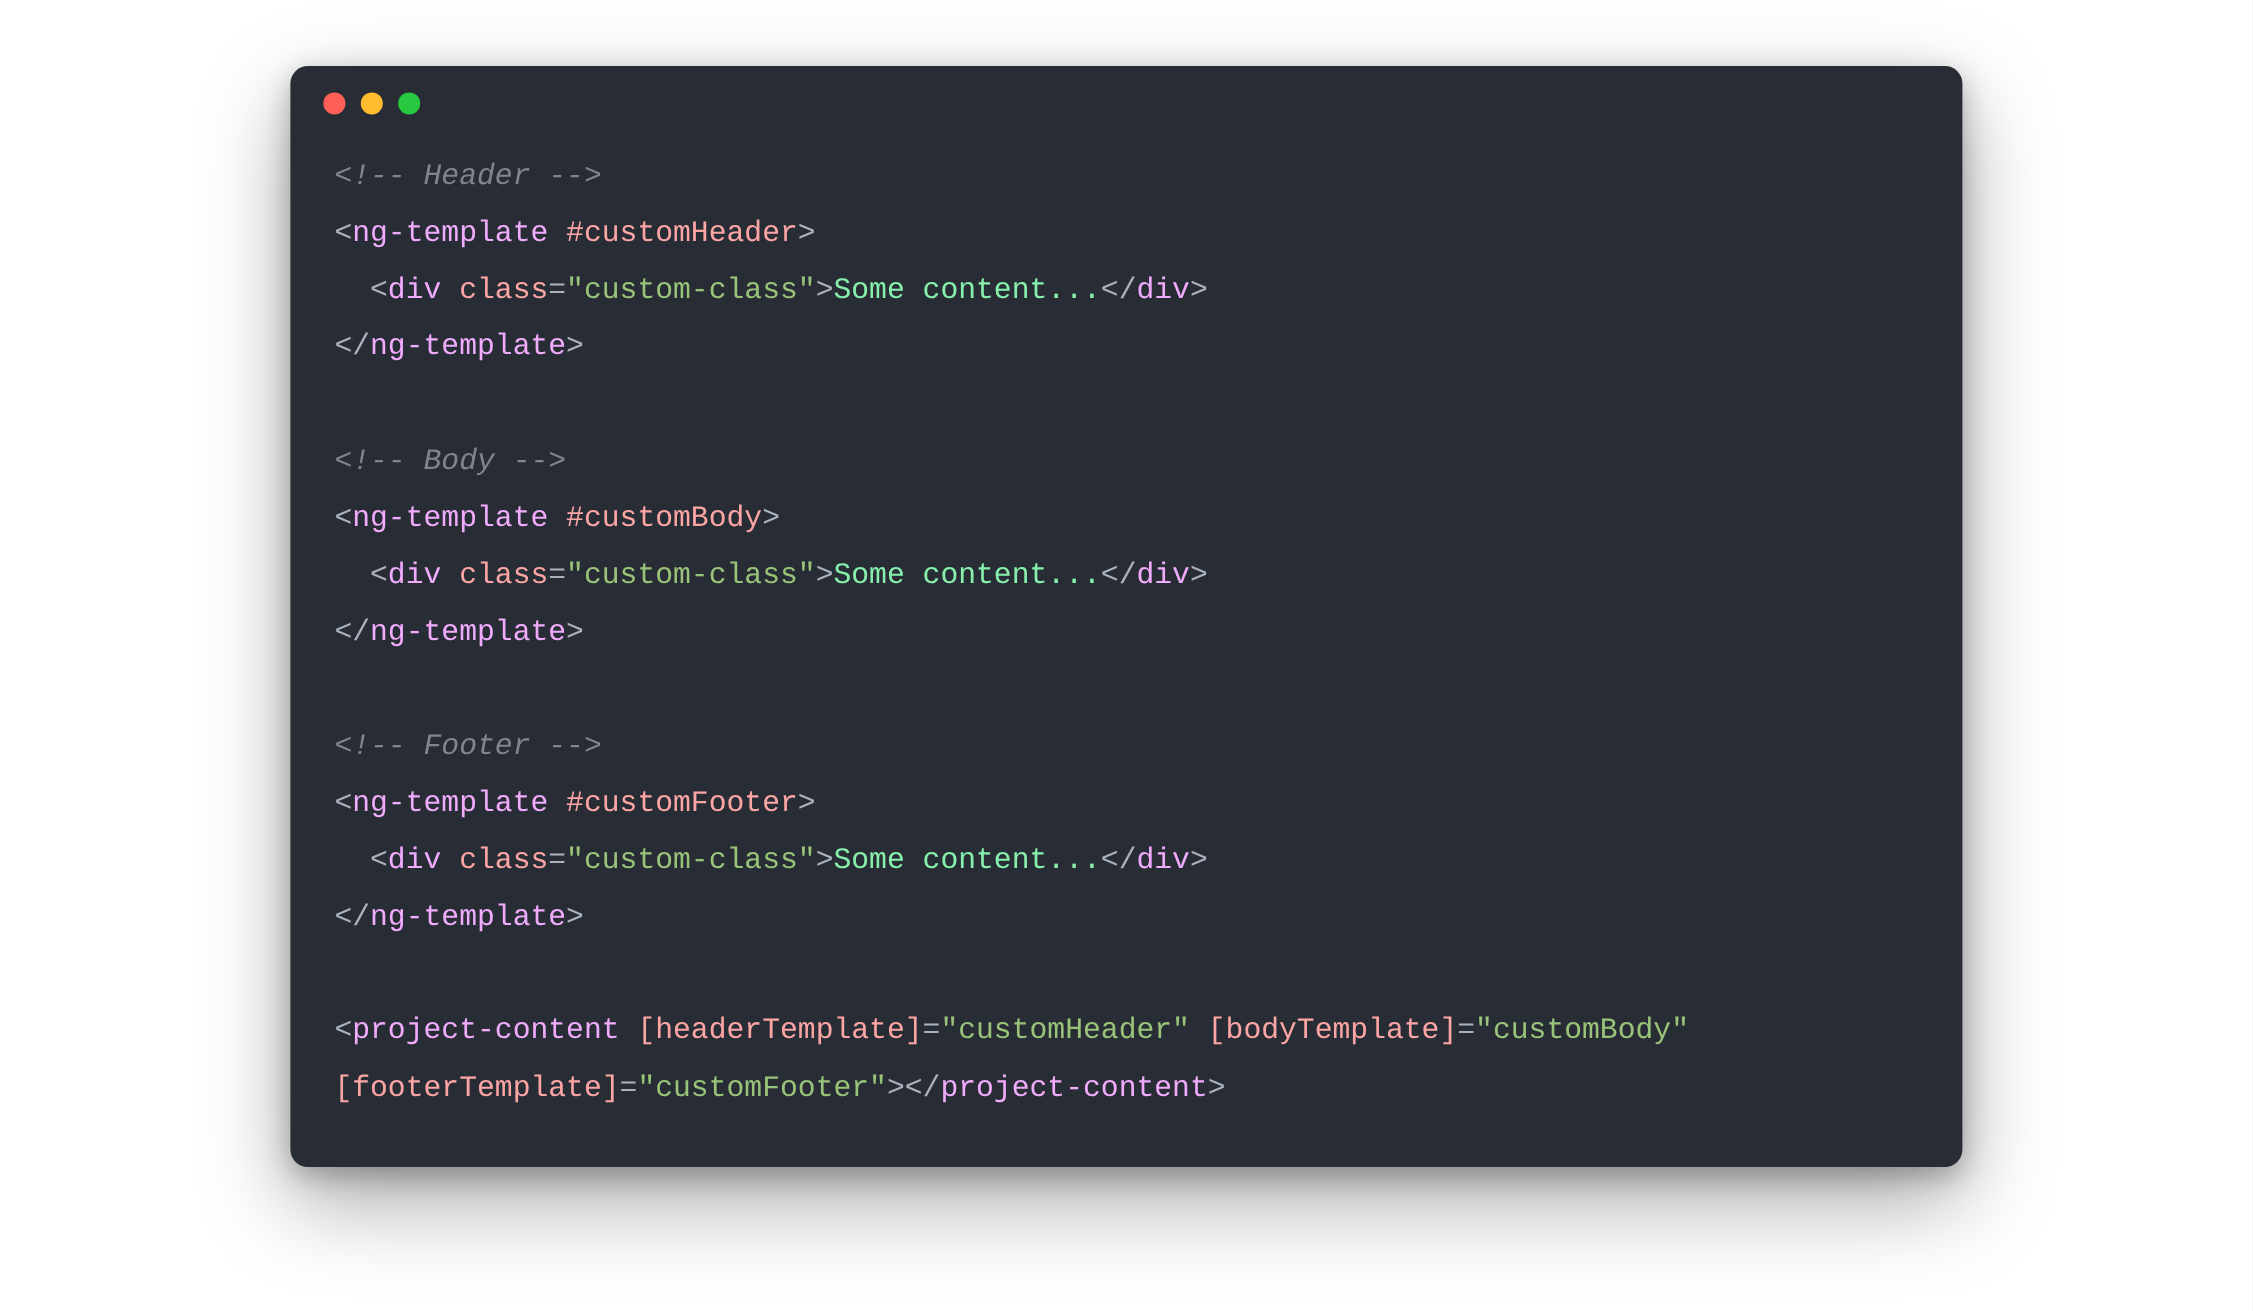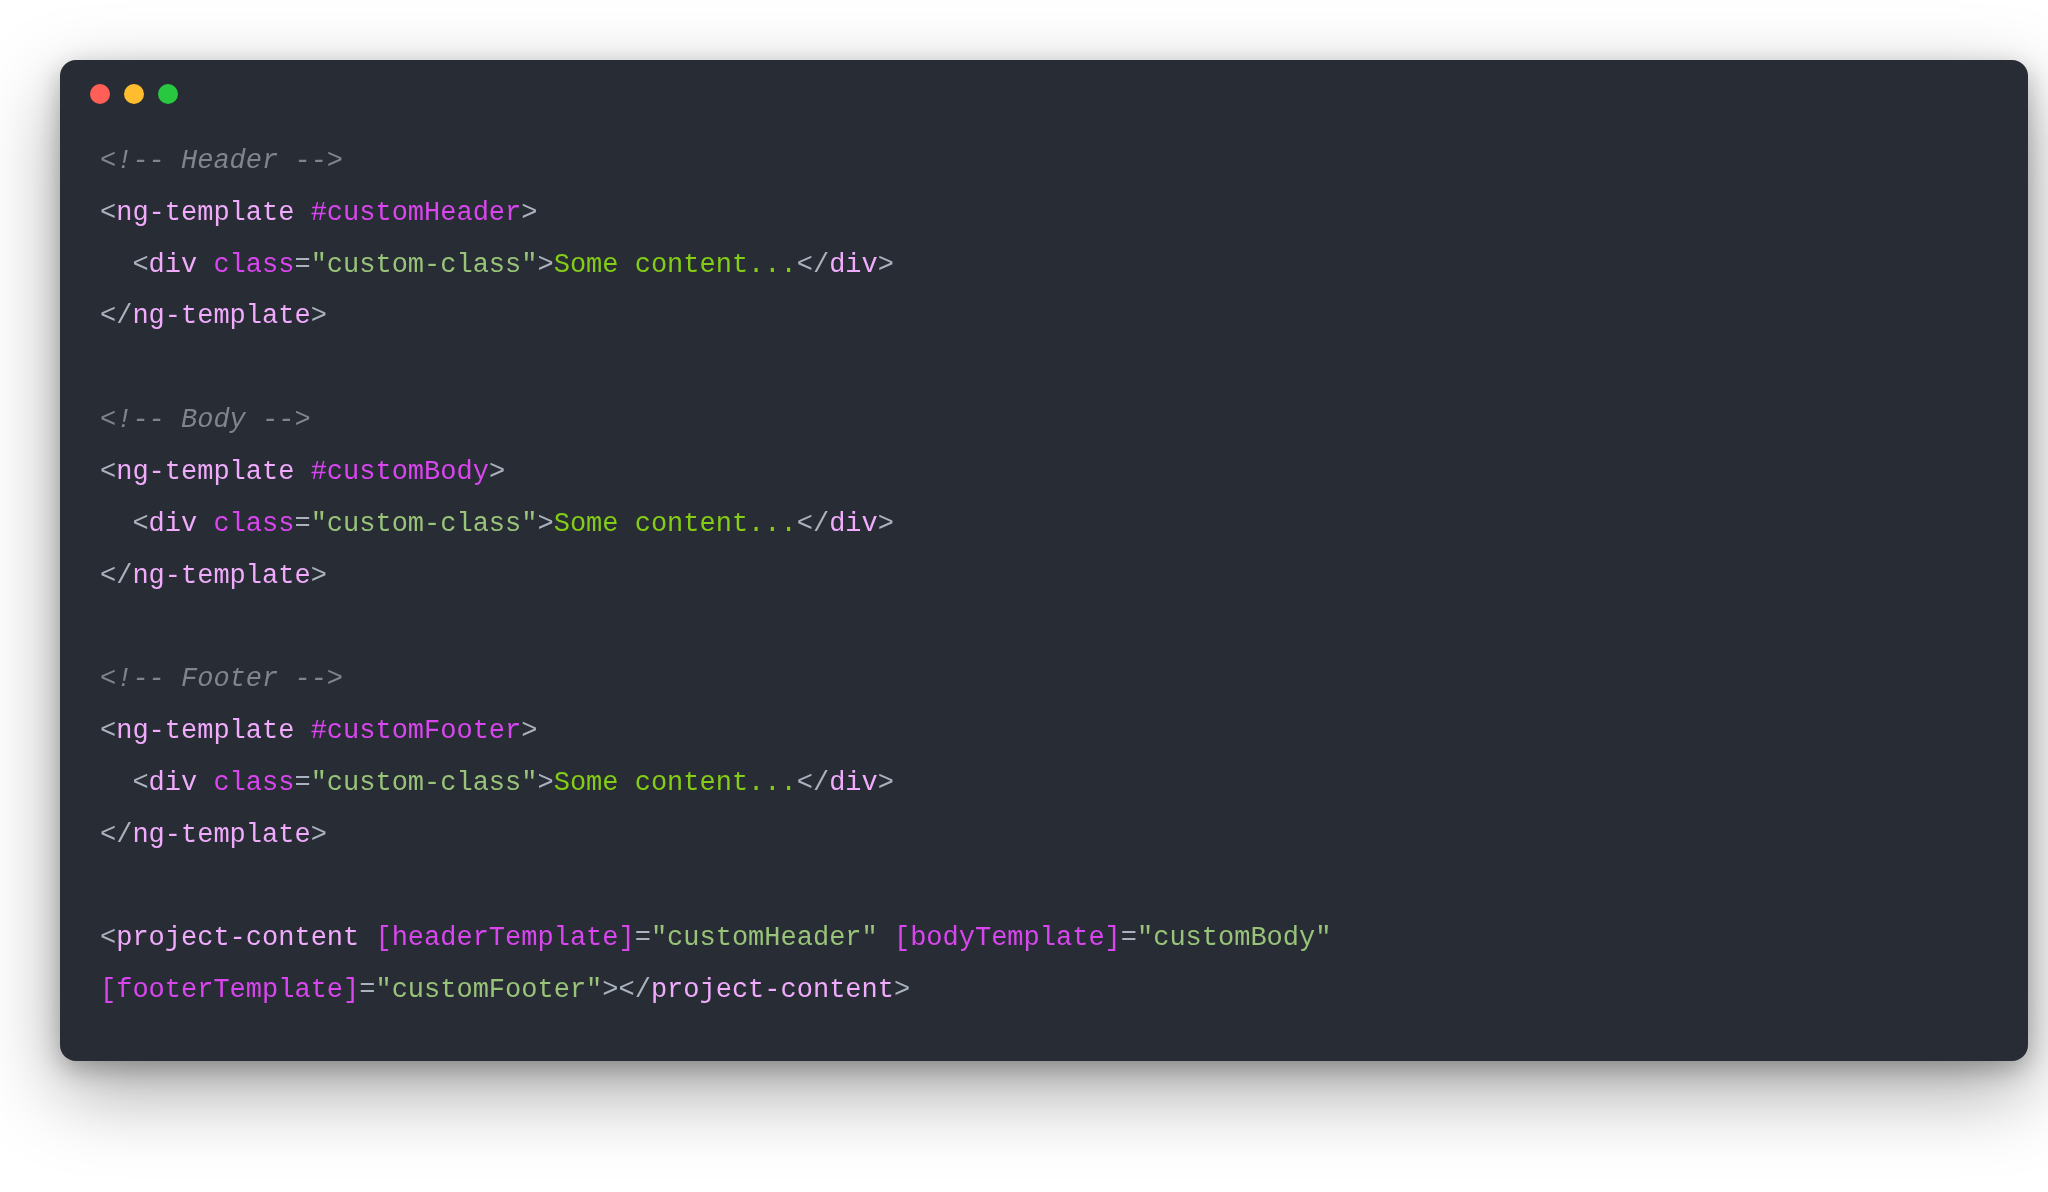--- a/index.html
+++ b/index.html
@@ -8,21 +8,21 @@
     padding: 0;
     width: 2048px;
     height: 1192px;
     background: #ffffff;
     font-family: ui-monospace, Menlo, Monaco, Consolas, "Courier New", monospace;
   }
   .wrap {
     padding: 60px;
   }
   .window {
-    width: 1968px;
+    width: 1520px;
     margin: 0 auto;
     background: #282c34;
     border-radius: 16px;
     box-shadow: 0 30px 80px rgba(0,0,0,0.35), 0 8px 24px rgba(0,0,0,0.25);
     overflow: hidden;
   }
   .titlebar {
     display: flex;
     align-items: center;
     gap: 14px;
@@ -41,23 +41,23 @@
     font-size: 27px;
     line-height: 1.92;
     white-space: pre;
     color: #abb2bf;
     tab-size: 2;
   }
 
   
   .c-punct   { color: #abb2bf; }   
   .c-tag     { color: #f0abfc; }   
-  .c-attr    { color: #d946ef; }   
+  .c-attr    { color: #fca5a5; }   
   .c-string  { color: #98c379; }   
-  .c-text    { color: #84cc16; }   
+  .c-text    { color: #86efac; }   
   .c-comment { color: #7f848e; font-style: italic; }
 
   .line { display: block; }
   .indent1::before { content: "  "; }
 </style>
 </head>
 <body>
 
 <div class="wrap">
   <div class="window">

